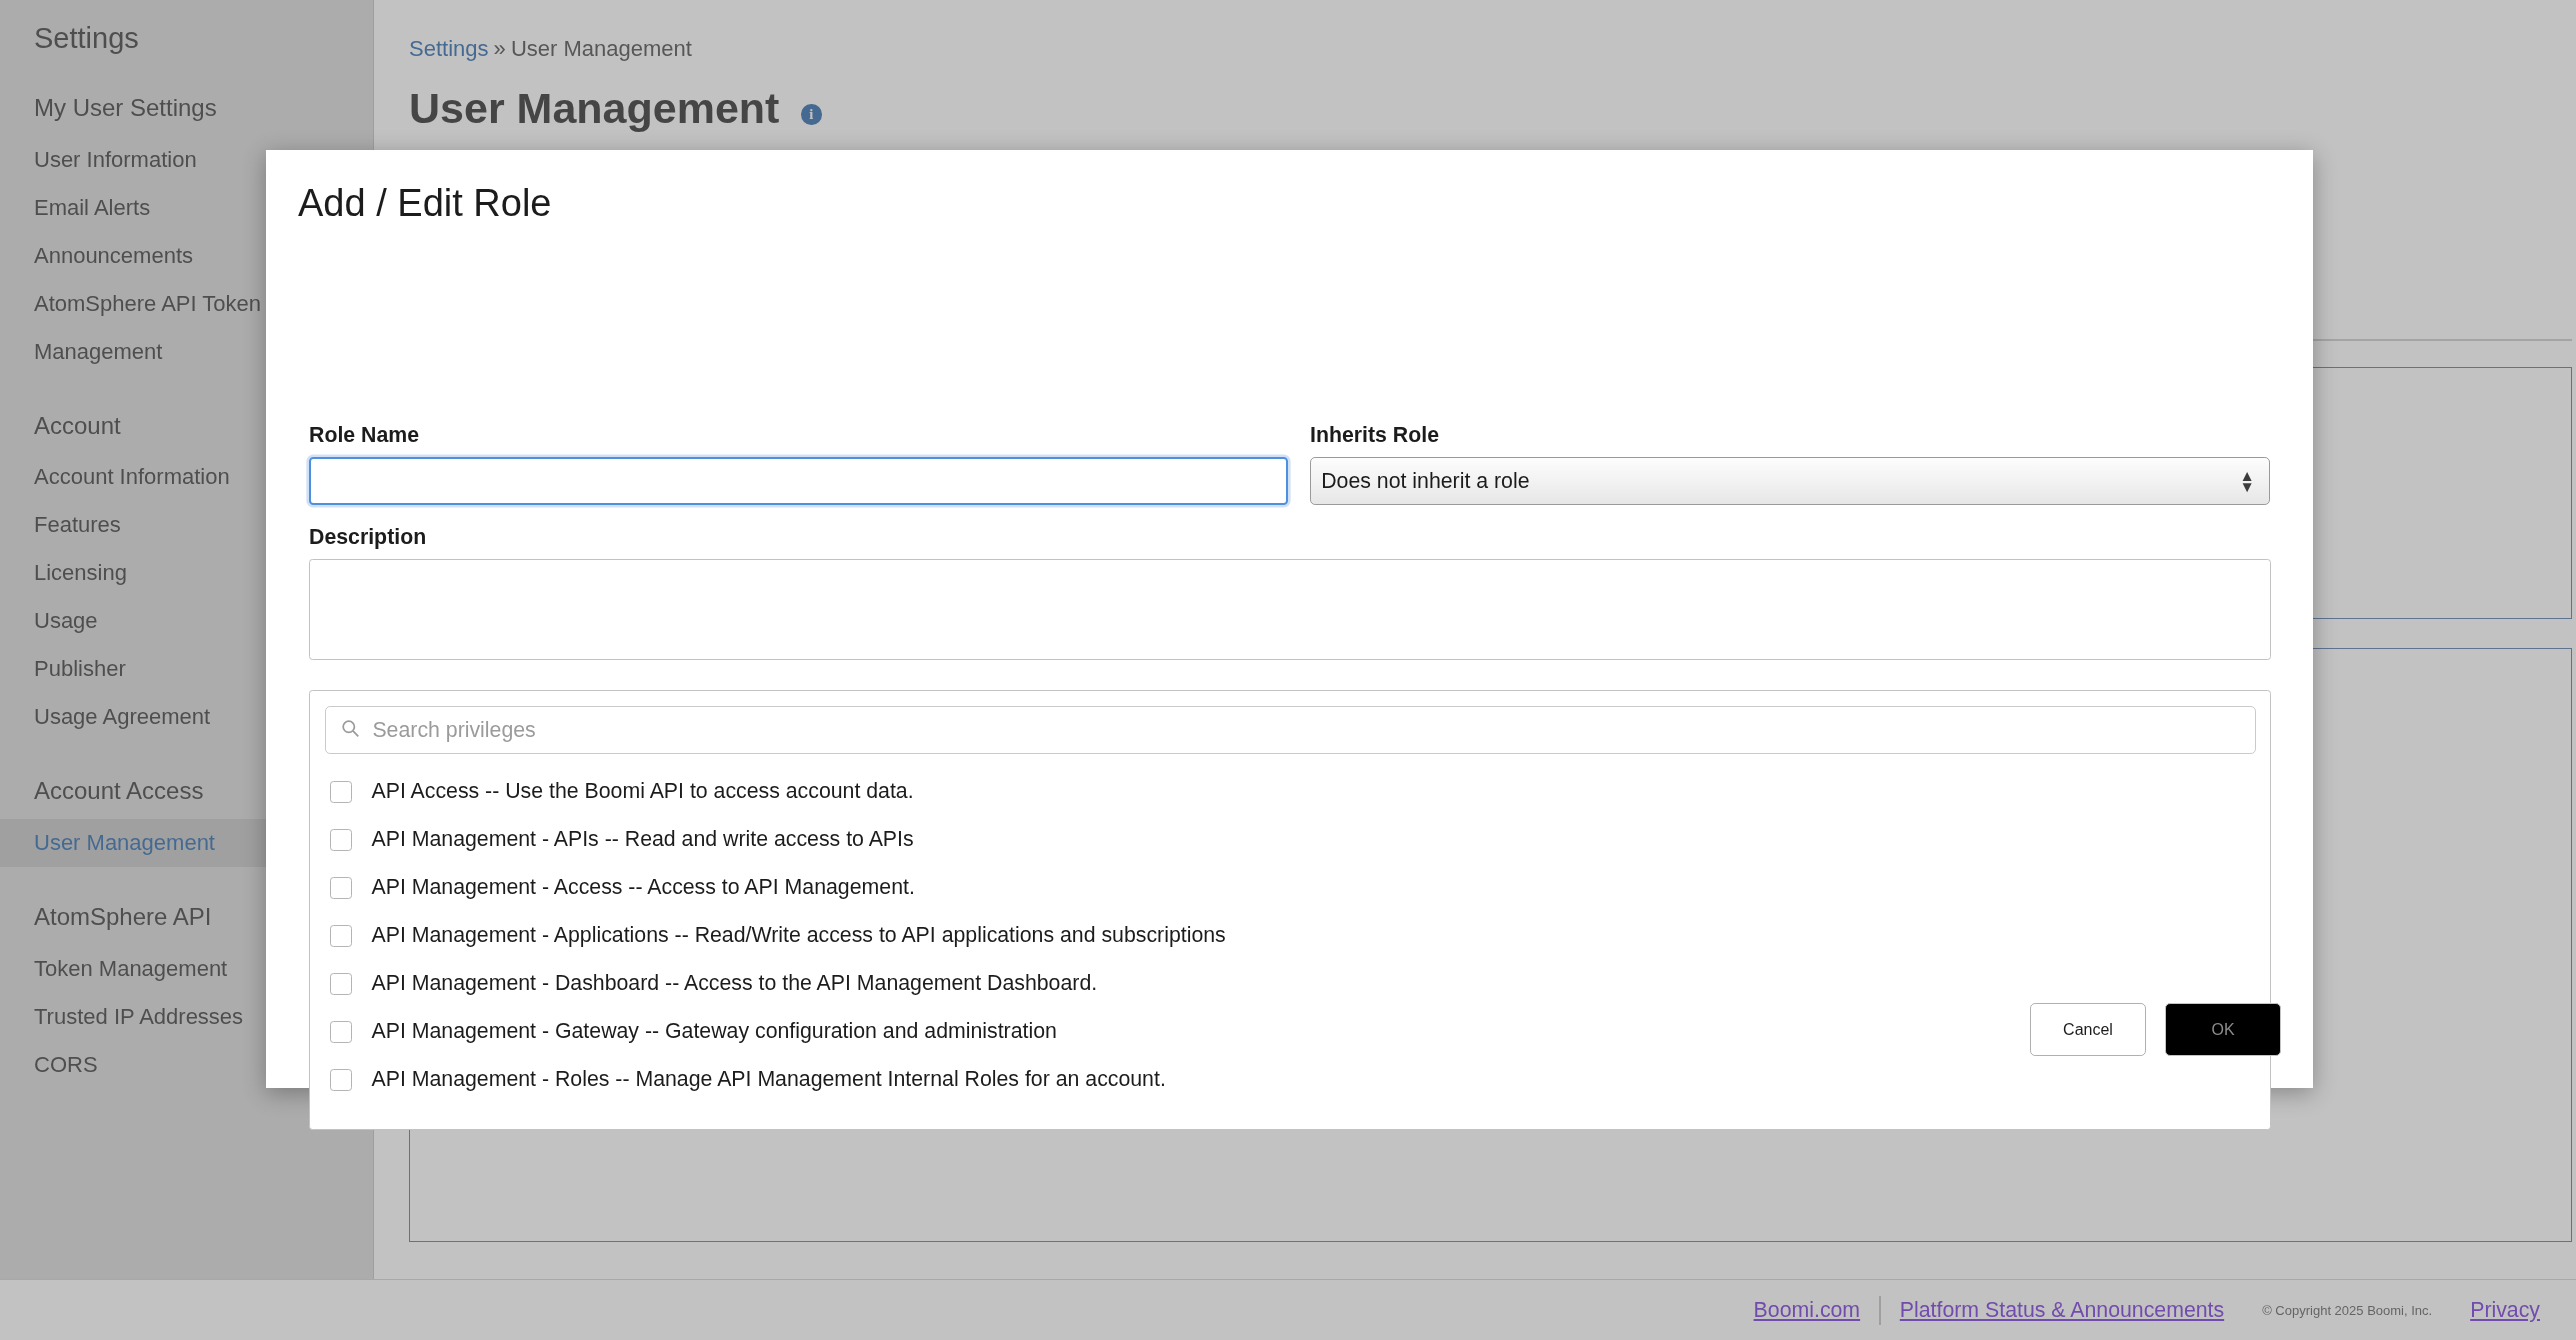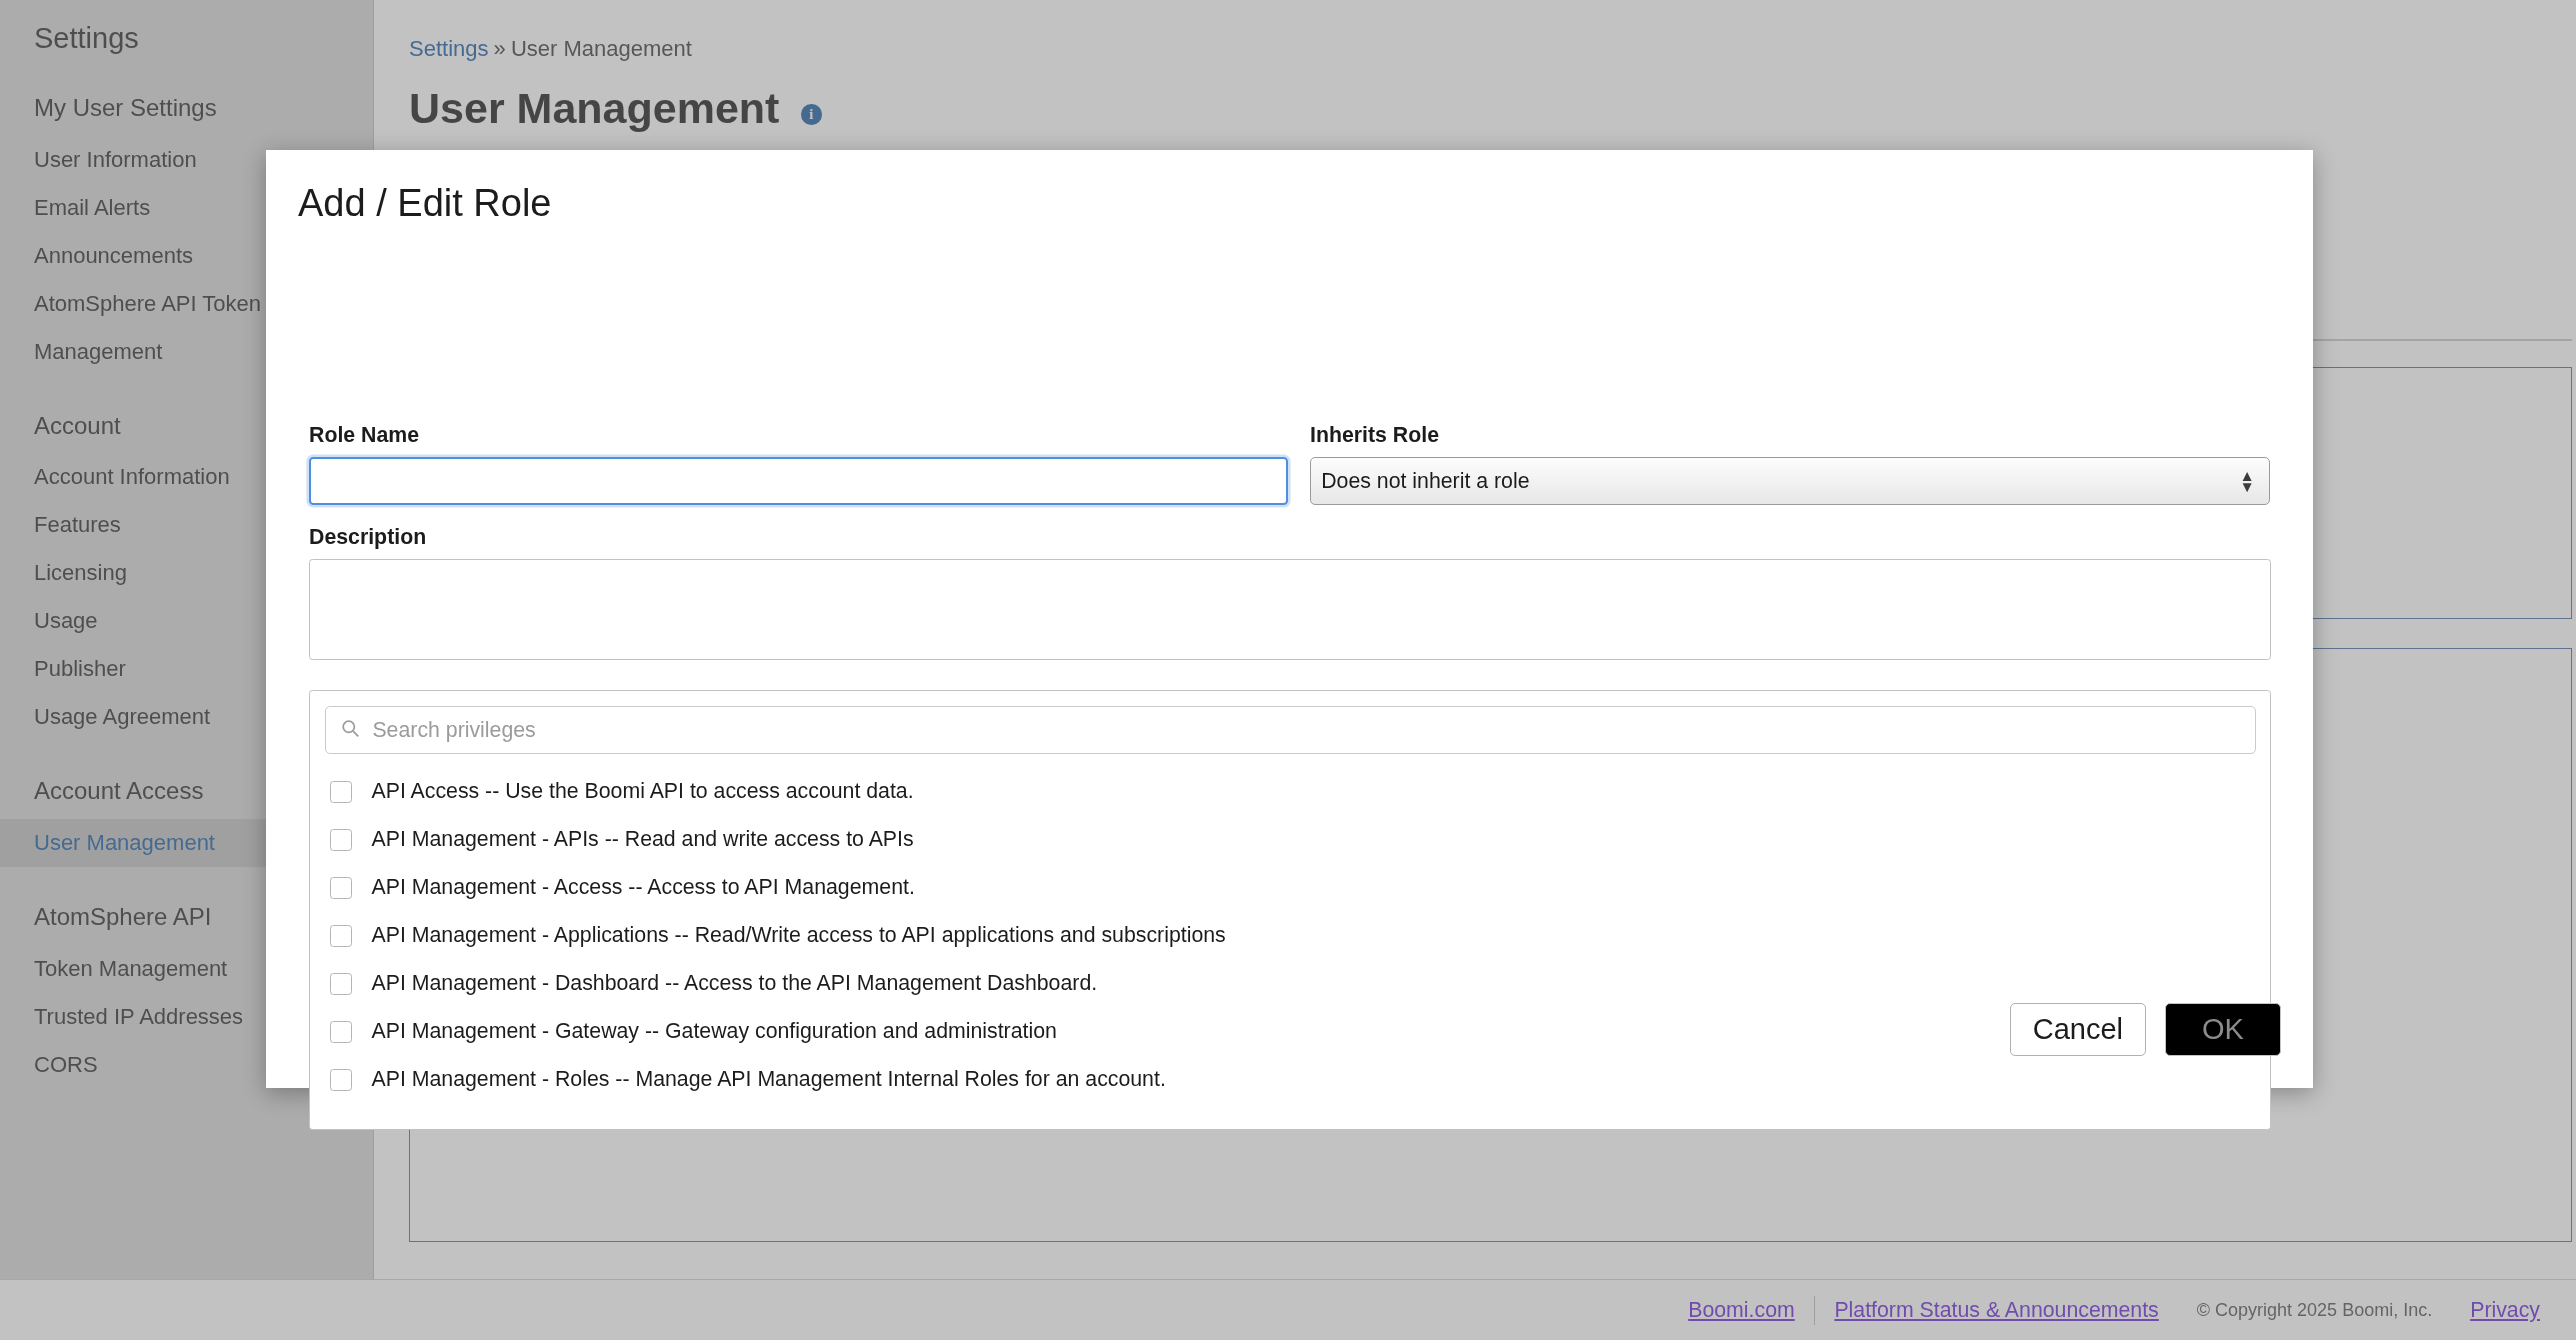--- a/index.html
+++ b/index.html
@@ -127,21 +127,21 @@
     padding: 0 19px;
     cursor: pointer;
   }
   .footer-sep {
     width: 1.7px; height: 29px;
     background: #c0c0c0;
   }
   .footer-copy {
     padding: 0 19px;
     color: #555;
-    font-size: 18px;
+    font-size: 13px;
   }
 
   
   .overlay {
     position: absolute;
     left: 0; top: 0;
     width: 2576px; height: 1341px;
     background: rgba(120,120,120,0.45);
   }
   .modal {
@@ -290,21 +290,21 @@
   .modal-buttons {
     position: absolute;
     right: 32px; bottom: 32px;
     display: flex;
     gap: 19px;
   }
   .btn {
     min-width: 116px;
     height: 53px;
     border-radius: 5.1px;
-    font-size: 29px;
+    font-size: 16px;
     font-family: "Liberation Sans", sans-serif;
     cursor: pointer;
     padding: 0 22px;
   }
   .btn-cancel {
     border: 0.9px solid #b0b0b0;
     background: #ffffff;
     color: #1c1c1c;
   }
   .btn-ok {

